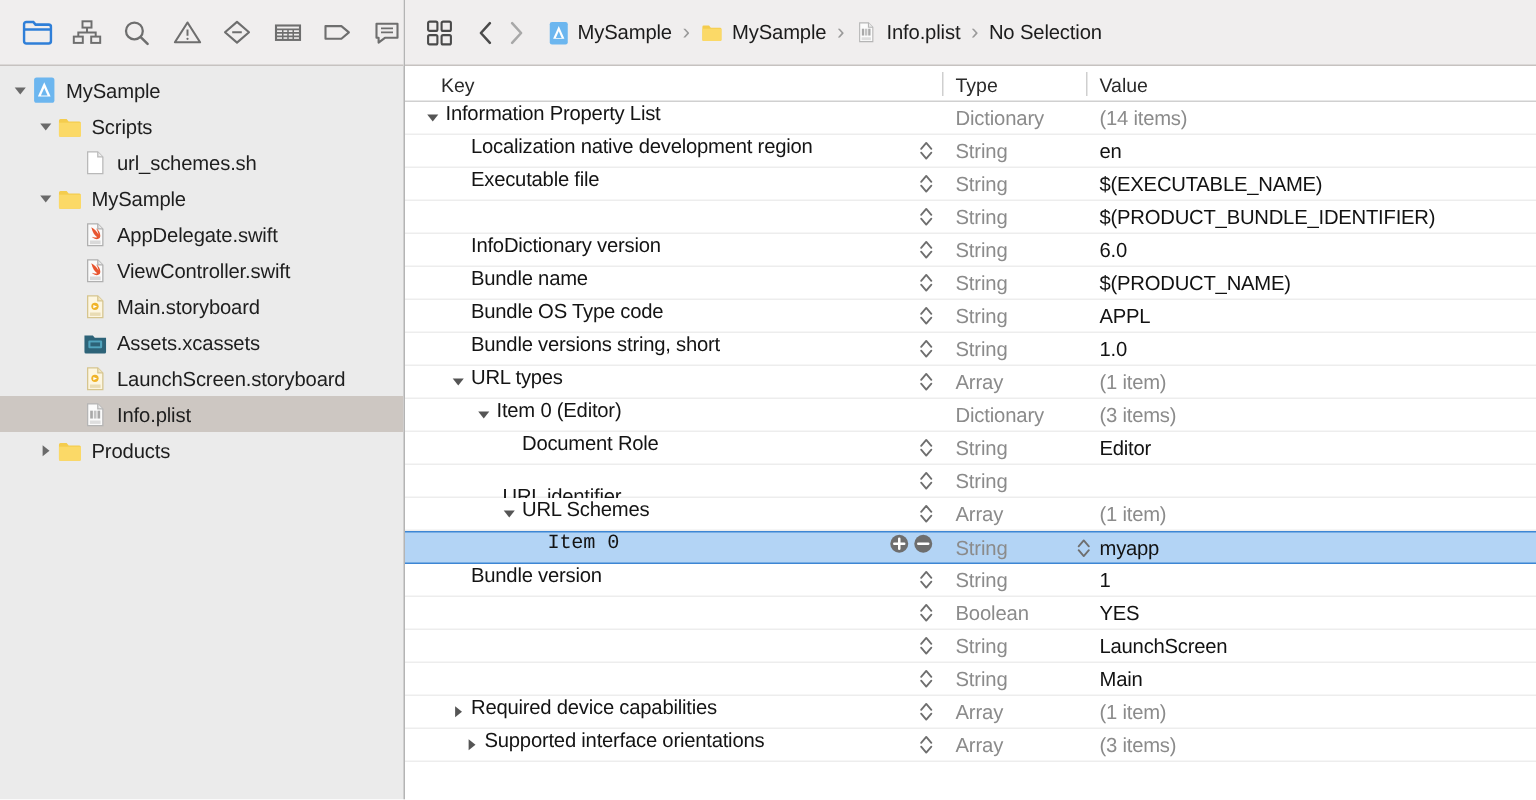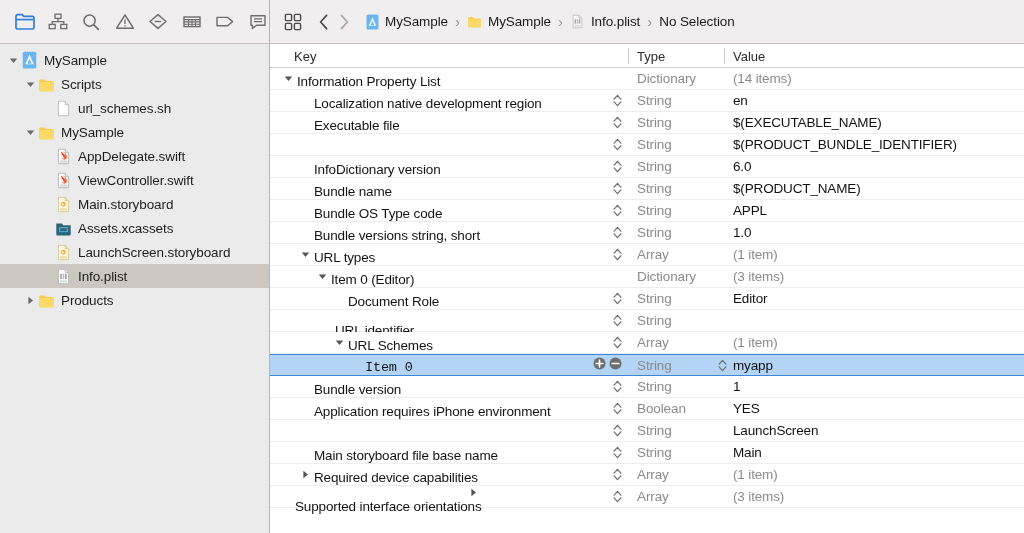--- a/index.html
+++ b/index.html
@@ -117,21 +117,21 @@
     background: #fff;
   }
   .row.selected {
     background: #b3d4f5;
     border-top: 1px solid #3d86d4;
     border-bottom: 1px solid #3d86d4;
     height: 22px;
   }
   .cell-key {
     position: absolute; left: 0; top: 0; height: 100%;
-    display: flex; align-items: flex-end;
+    display: flex; align-items: flex-start;
     font-size: 13.5px; color: #141414;
     white-space: nowrap;
     letter-spacing: -0.15px;
   }
   .twisty {
     width: 13px; height: 100%;
     display: flex; align-items: center; justify-content: flex-start;
     flex: 0 0 13px;
   }
   .cell-stepper {
@@ -720,24 +720,20 @@
               </svg>
             </div>
             <div class="cell-type" style="left:367px;">
               <span>String</span>
             </div>
             <div class="cell-value" style="left:463px;">
               <span>1</span>
             </div>
           </div>
           <div class="row">
-            <div class="cell-key" style="left:31px;">
-              <span class="twisty"></span>
-              <span>Application requires iPhone environment</span>
-            </div>
             <div class="cell-stepper" style="left:340px;">
               <svg width="9" height="15" viewBox="0 0 9 15">
                 <path d="M1.1 6.2 4.5 2.3 7.9 6.2" fill="none" stroke="#6f6f6f" stroke-width="1.25" stroke-linecap="round" stroke-linejoin="round"></path>
                 <path d="M1.1 8.8 4.5 12.7 7.9 8.8" fill="none" stroke="#6f6f6f" stroke-width="1.25" stroke-linecap="round" stroke-linejoin="round"></path>
               </svg>
             </div>
             <div class="cell-type" style="left:367px;">
               <span>Boolean</span>
             </div>
             <div class="cell-value" style="left:463px;">
@@ -754,21 +750,20 @@
             <div class="cell-type" style="left:367px;">
               <span>String</span>
             </div>
             <div class="cell-value" style="left:463px;">
               <span>LaunchScreen</span>
             </div>
           </div>
           <div class="row">
             <div class="cell-key" style="left:31px;">
               <span class="twisty"></span>
-              <span>Main storyboard file base name</span>
             </div>
             <div class="cell-stepper" style="left:340px;">
               <svg width="9" height="15" viewBox="0 0 9 15">
                 <path d="M1.1 6.2 4.5 2.3 7.9 6.2" fill="none" stroke="#6f6f6f" stroke-width="1.25" stroke-linecap="round" stroke-linejoin="round"></path>
                 <path d="M1.1 8.8 4.5 12.7 7.9 8.8" fill="none" stroke="#6f6f6f" stroke-width="1.25" stroke-linecap="round" stroke-linejoin="round"></path>
               </svg>
             </div>
             <div class="cell-type" style="left:367px;">
               <span>String</span>
             </div>
@@ -792,21 +787,21 @@
               </svg>
             </div>
             <div class="cell-type" style="left:367px;">
               <span>Array</span>
             </div>
             <div class="cell-value muted" style="left:463px;">
               <span>(1 item)</span>
             </div>
           </div>
           <div class="row">
-            <div class="cell-key" style="left:25px;flex-direction:column;">
+            <div class="cell-key" style="left:40px;">
               <span class="twisty">
                 <svg width="9" height="9" viewBox="0 0 9 9">
                   <path d="M2.4 0.8v7.4L7 4.5z" fill="#555"></path>
                 </svg>
               </span>
               <span>Supported interface orientations</span>
             </div>
             <div class="cell-stepper" style="left:340px;">
               <svg width="9" height="15" viewBox="0 0 9 15">
                 <path d="M1.1 6.2 4.5 2.3 7.9 6.2" fill="none" stroke="#6f6f6f" stroke-width="1.25" stroke-linecap="round" stroke-linejoin="round"></path>

